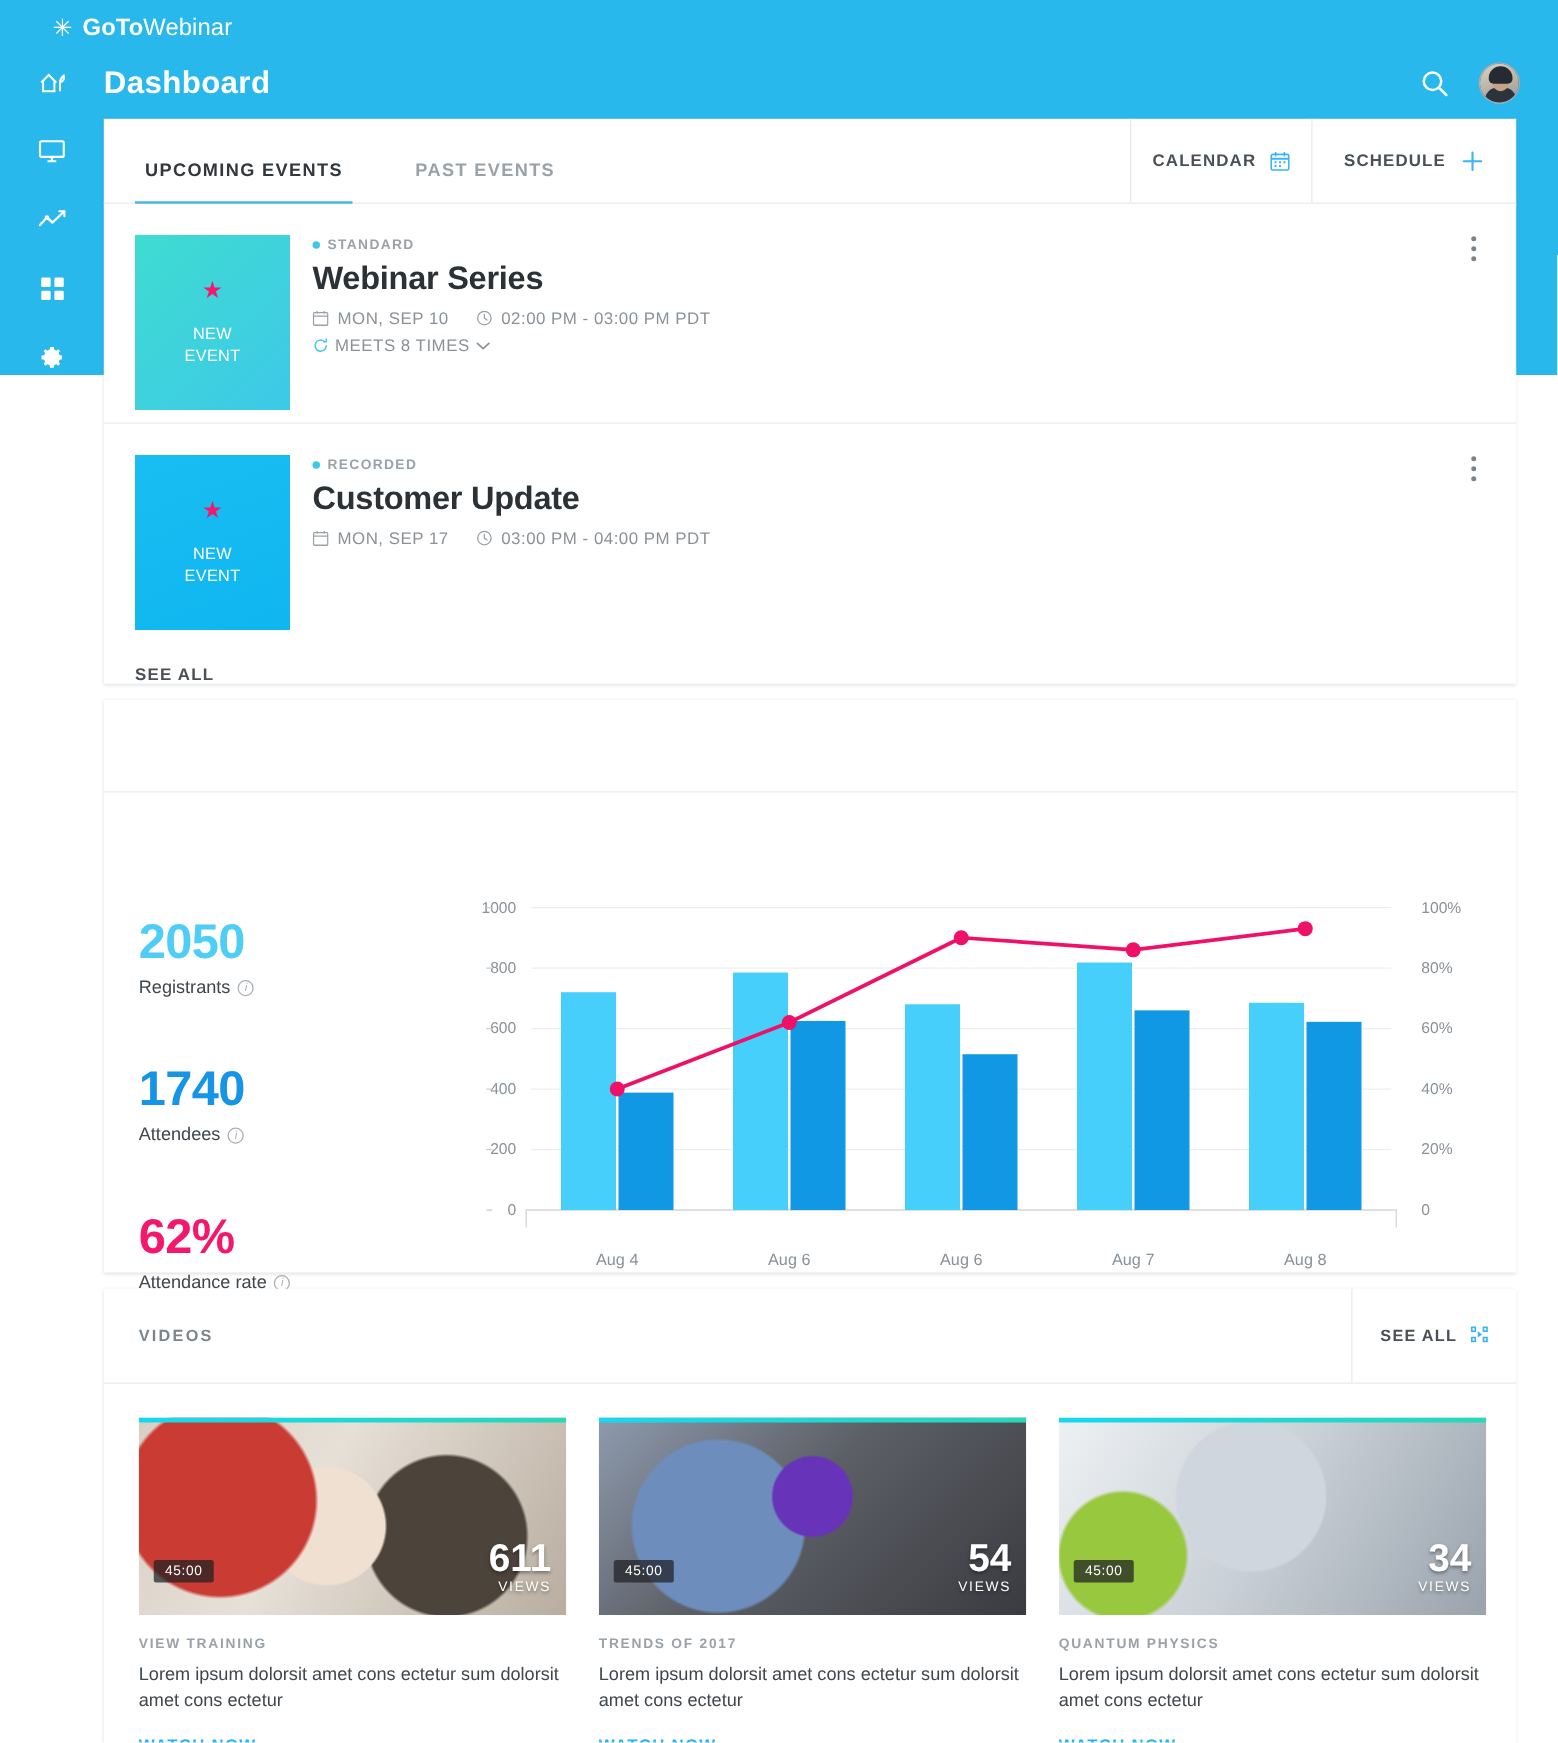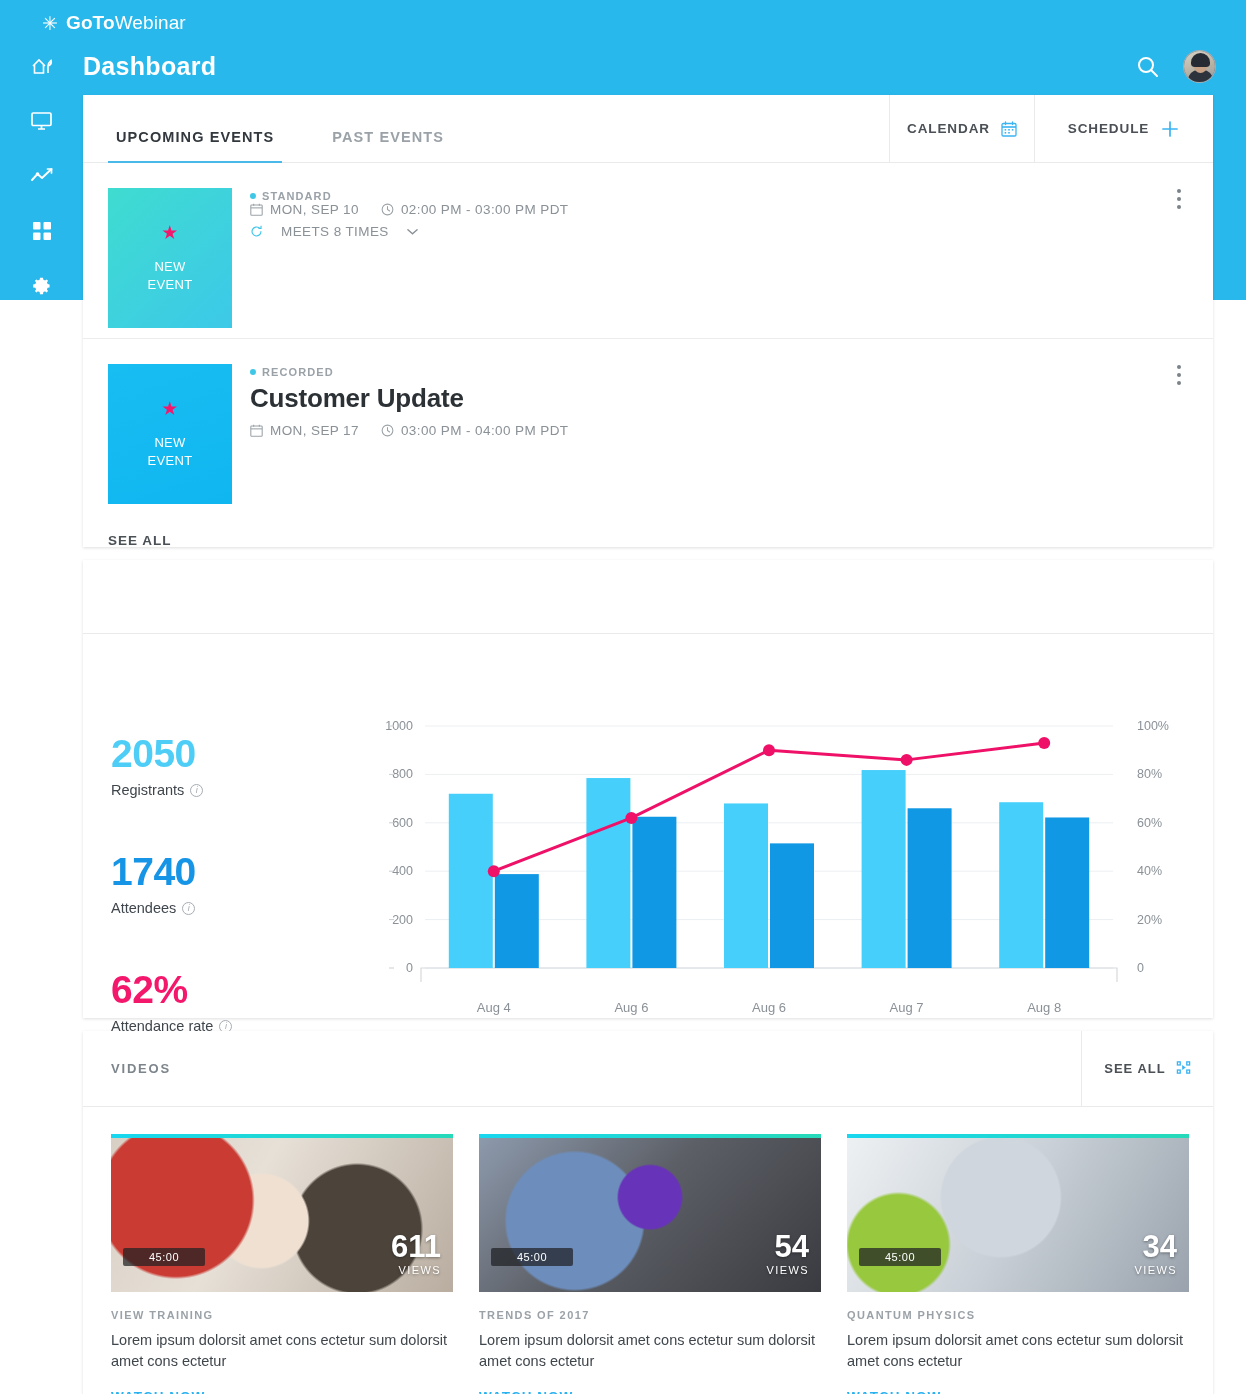--- a/index.html
+++ b/index.html
@@ -80,21 +80,21 @@
   .tab.active:after {
     content: ""; position: absolute; left: 0; right: 0; bottom: -1px;
     height: 2px; background: #49b9ea;
   }
   .head-btn {
     width: 145px; border-left: 1px solid #e8eaec;
     display: flex; align-items: center; justify-content: center; gap: 11px;
     font-size: 13.5px; font-weight: bold; letter-spacing: .9px; color: #4a5055;
     cursor: pointer;
   }
-  .head-btn.wide { width: 179px; }
+  .head-btn.wide { width: 164px; }
   .head-btn .glyph { color: #3ab4f2; display: flex; }
 
   
   .event-row {
     position: relative; display: flex; padding: 25px 0 0 25px; height: 175px;
   }
   .event-row + .event-row { border-top: 1px solid #ededed; }
   .thumb {
     width: 124px; height: 140px; flex: 0 0 124px;
     display: flex; flex-direction: column; align-items: center; justify-content: center;
@@ -107,21 +107,21 @@
   .ev-info { padding-left: 18px; padding-top: 2px; }
   .ev-type {
     font-size: 11px; letter-spacing: 1.1px; color: #9aa2a8; font-weight: bold;
     display: flex; align-items: center; gap: 6px;
   }
   .ev-type .dot { width: 6px; height: 6px; border-radius: 50%; background: #3fc7e8; display: inline-block; }
   .ev-title { font-size: 26px; font-weight: bold; color: #2c3135; margin: 5px 0 9px; letter-spacing: -.2px; }
   .ev-meta { display: flex; align-items: center; gap: 22px; color: #8a9197; font-size: 13.5px; letter-spacing: .4px; }
   .ev-meta .mi { display: flex; align-items: center; gap: 7px; }
   .ev-repeat {
-    display: flex; align-items: center; gap: 18px; margin-top: 7px;
+    display: flex; align-items: center; gap: 5px; margin-top: 7px;
     color: #8a9197; font-size: 13.5px; letter-spacing: .4px; cursor: pointer;
   }
   .kebab {
     position: absolute; right: 32px; top: 26px; cursor: pointer;
     display: flex; flex-direction: column; gap: 4px; align-items: center;
   }
   .kebab i { width: 4px; height: 4px; border-radius: 50%; background: #7b838a; display: block; }
   .see-all-row { padding: 18px 0 0 25px; }
   .see-all-link {
     font-size: 13.5px; font-weight: bold; letter-spacing: 1px; color: #4a5055; cursor: pointer;
@@ -182,21 +182,21 @@
   .ph2 { background:
       radial-gradient(circle at 50% 40%, #6733b8 0 16%, transparent 17%),
       radial-gradient(circle at 28% 55%, #6d8ebd 0 26%, transparent 27%),
       linear-gradient(135deg,#8e9bae 0%,#5c5f66 45%,#3a3b40 100%); }
   .ph3 { background:
       radial-gradient(circle at 45% 40%, #cfd6dd 0 28%, transparent 29%),
       radial-gradient(circle at 15% 70%, #97c83e 0 16%, transparent 17%),
       linear-gradient(120deg,#eef1f3 0%,#c8cfd6 50%,#9aa3ad 100%); }
   .vdur {
     position: absolute; left: 12px; bottom: 26px; background: rgba(30,32,34,.72);
-    color: #fff; font-size: 11px; padding: 3px 26px; border-radius: 2px; letter-spacing: .5px; z-index: 2;
+    color: #fff; font-size: 11px; padding: 3px 9px; border-radius: 2px; letter-spacing: .5px; z-index: 2;
   }
   .vviews { position: absolute; right: 12px; bottom: 16px; text-align: right; color: #fff; z-index: 2; }
   .vviews .n { font-size: 31px; font-weight: bold; line-height: 1; text-shadow: 0 1px 3px rgba(0,0,0,.4); }
   .vviews .l { font-size: 11px; letter-spacing: 1.4px; margin-top: 2px; text-shadow: 0 1px 3px rgba(0,0,0,.4); }
   .vcat { margin-top: 17px; font-size: 11px; letter-spacing: 1.4px; color: #9aa2a8; font-weight: bold; }
   .vdesc { margin-top: 9px; font-size: 14.5px; color: #3f464c; line-height: 1.46; }
   .vwatch { margin-top: 17px; font-size: 13.5px; font-weight: bold; letter-spacing: 1px; color: #29b2ef; cursor: pointer; }
 </style>
 </head>
 <body>
@@ -298,20 +298,21 @@
       <div class="thumb t1">
         <span class="star">★</span>
         <span>NEW</span>
         <span>EVENT</span>
       </div>
       <div class="ev-info">
         <div class="ev-type">
           <span class="dot"></span>
           <span>STANDARD</span>
         </div>
+        <div class="ev-title">Webinar Series</div>
         <div class="ev-meta">
           <span class="mi">
             <svg width="13" height="13" viewBox="0 0 16 16" fill="none" stroke="#9aa2a8" stroke-width="1.3">
               <rect x="1" y="2.5" width="14" height="12.5" rx="1"></rect>
                 <path d="M1 6h14"></path>
                 <path d="M4.5 1v2.5M11.5 1v2.5"></path>
             </svg>
             <span>MON, SEP 10</span>
           </span>
           <span class="mi">

